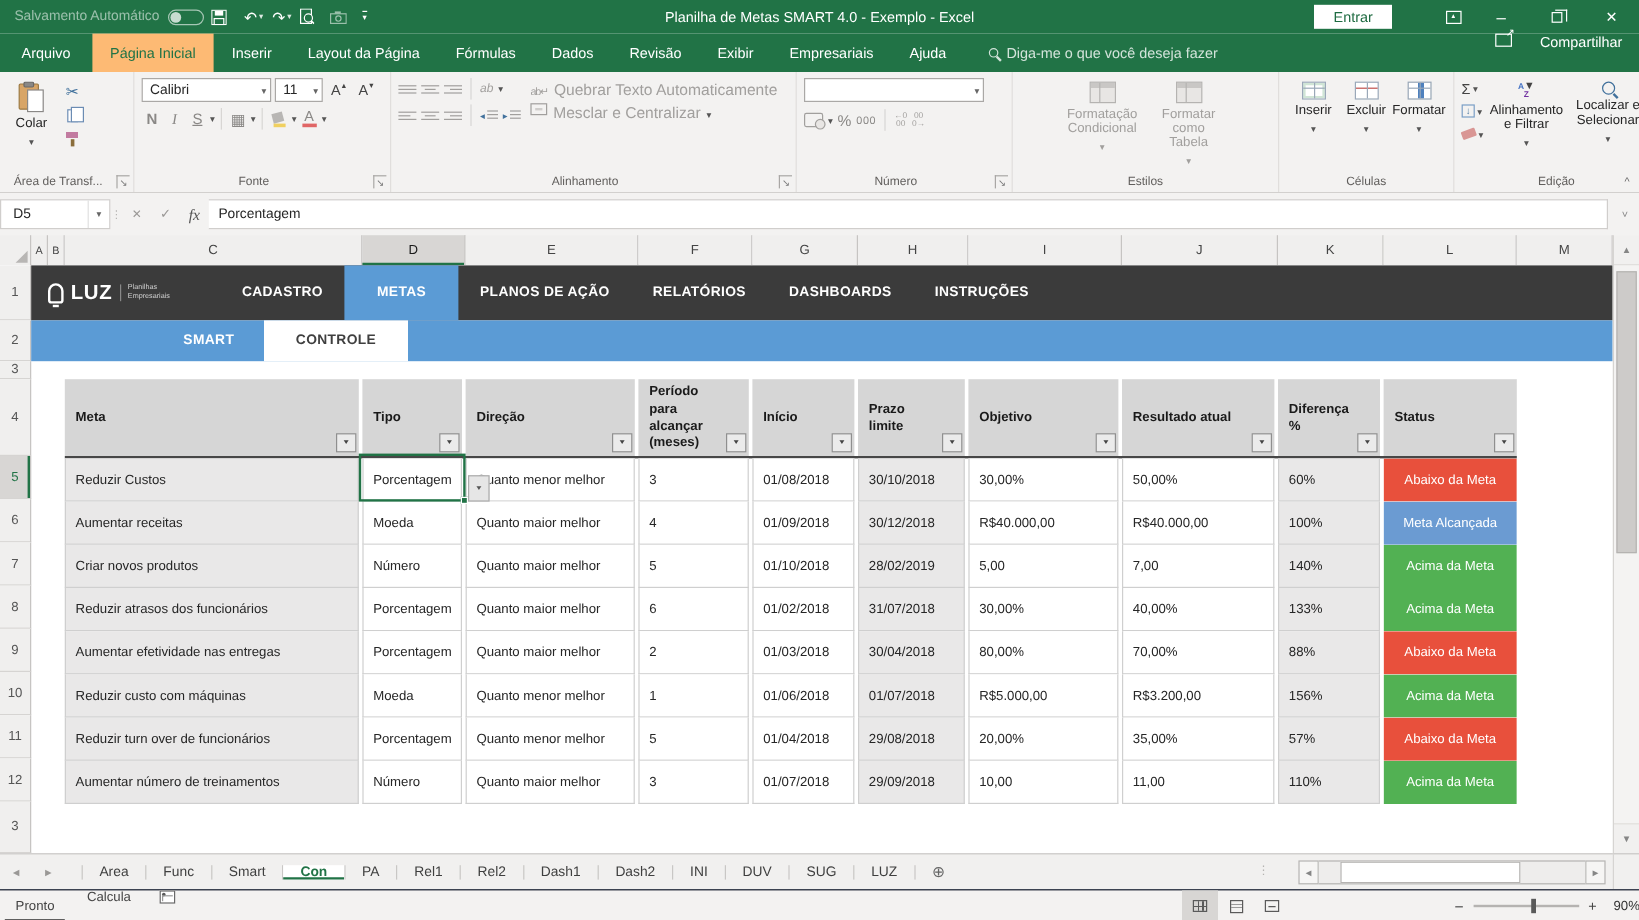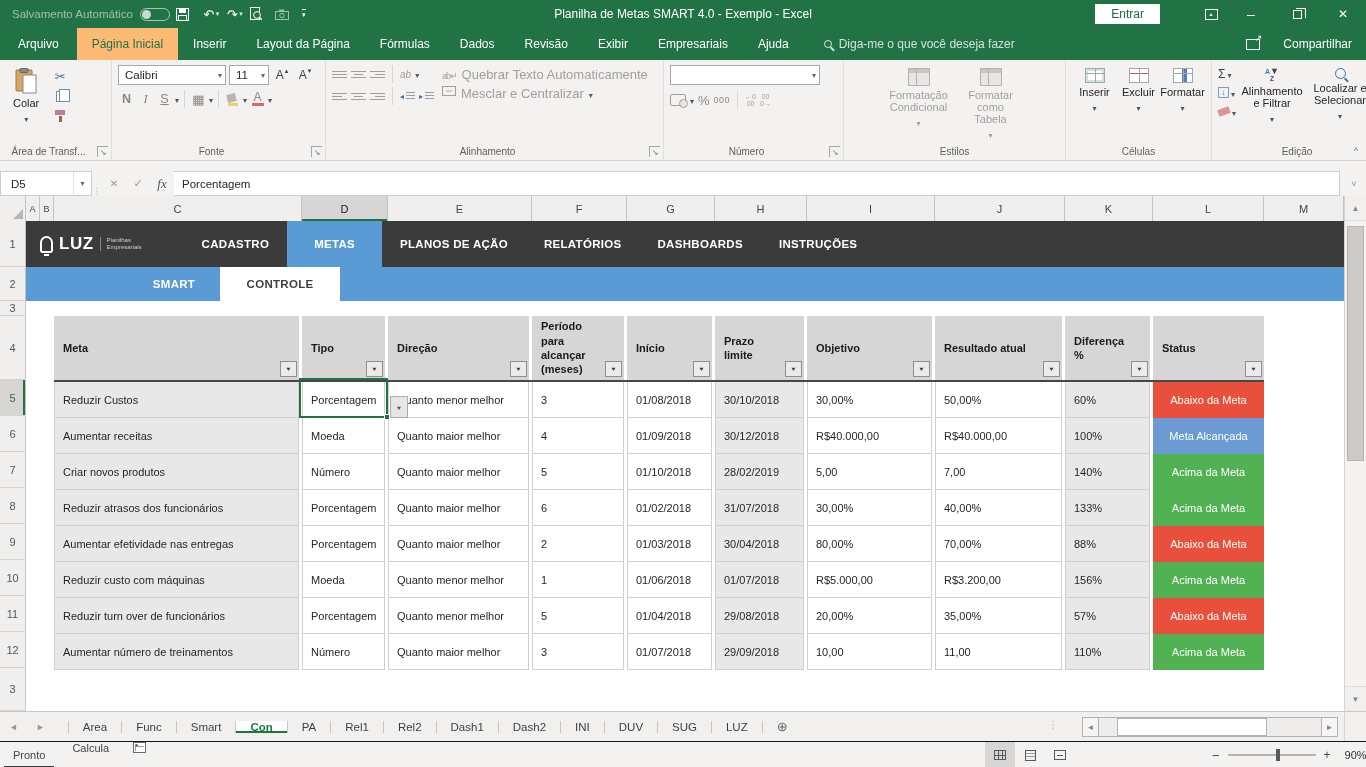--- a/index.html
+++ b/index.html
@@ -32,21 +32,21 @@
 .g-close::after{content:"✕";font-size:12px}
 
 
 .menubar{position:absolute;left:0;top:28px;width:1366px;height:32px;background:#217346;display:flex;align-items:stretch;color:#fff}
 .mtab{display:flex;align-items:center;padding:0 15px;font-size:12px;white-space:nowrap;cursor:default}
 .mtab.file{padding:0 18px}
 .mtab.active{background:#fdba74;color:#217346}
 .tellme{display:flex;align-items:center;gap:7px;margin-left:20px;color:rgba(255,255,255,.8);font-size:12px}
 .lens{width:8px;height:8px;border:1.5px solid currentColor;border-radius:50%;position:relative;display:inline-block}
 .lens::after{content:"";position:absolute;width:5px;height:1.5px;background:currentColor;right:-4px;bottom:-2px;transform:rotate(45deg)}
-.share{position:absolute;right:14px;top:0;height:32px;display:flex;align-items:center;gap:23px;font-size:12px;color:#fff}
+.share{position:absolute;right:14px;top:0;height:32px;display:flex;gap:23px;font-size:12px;color:#fff}
 .shareicon{width:14px;height:11px;border:1px solid #fff;position:relative;display:inline-block}
 .shareicon::after{content:"↗";position:absolute;right:-3px;top:-7px;font-size:9px}
 
 
 .ribbon{position:absolute;left:0;top:60px;width:1366px;height:101px;background:#f3f2f1;border-bottom:1px solid #d2d0ce;display:flex}
 .rgroup{position:relative;border-right:1px solid #e0dedc;padding:5px 6px 18px 6px;flex-shrink:0}
 .glabel{position:absolute;bottom:3px;left:0;right:14px;text-align:center;font-size:10px;color:#605e5c;white-space:nowrap}
 .dlg{position:absolute;right:3px;bottom:3px;width:11px;height:11px;color:#7a7a7a;font-size:8px;line-height:11px;text-align:center;border-left:1px solid #a9a7a5;border-top:1px solid #a9a7a5}
 .dlg::after{content:"↘"}
 .bigbtn{display:flex;flex-direction:column;align-items:center;justify-content:flex-start;gap:3px;padding:3px 7px;color:#262626}
@@ -131,21 +131,21 @@
 .eraseic{width:12px;height:7px;background:#d99694;transform:rotate(-20deg);border-radius:1px}
 .azic{font-size:7px;font-weight:bold;line-height:7px;text-align:center}
 .azic .a{color:#4472c4}.azic .z{color:#7030a0}
 .azic .fun{color:#444;font-size:9px}
 .findic{color:#41719c}
 
 .rcollapse{position:absolute;right:8px;bottom:4px;color:#666;font-size:9px}
 .rcollapse::after{content:"^"}
 
 
-.fbar{position:absolute;left:0;top:161px;width:1366px;height:35px;background:#f3f2f1;display:flex;align-items:flex-end}
+.fbar{position:absolute;left:0;top:161px;width:1366px;height:35px;background:#f3f2f1;display:flex;align-items:center}
 .namebox{margin-left:0;width:92px;height:25px;background:#fff;border:1px solid #d0cecc;display:flex;align-items:center;padding-left:10px;font-size:11.5px}
 .namebox .nbdd{margin-left:auto;width:18px;text-align:center;color:#666;font-size:8px;border-left:1px solid #e0e0e0;align-self:stretch;display:flex;align-items:center;justify-content:center}
 .nbdd::after{content:"▾"}
 .fsep{width:10px;display:flex;justify-content:center;color:#b5b3b1;font-size:9px;letter-spacing:0}
 .fsep::after{content:"⋮"}
 .fxbtns{display:flex;align-items:center}
 .fxb{width:24px;height:25px;display:flex;align-items:center;justify-content:center;color:#9a9896;font-size:12px}
 .g-x::after{content:"✕";font-size:10px}
 .g-chk::after{content:"✓";font-size:11px}
 .g-fx{color:#555;font-family:"Liberation Serif",serif;font-style:italic;font-size:13px}

